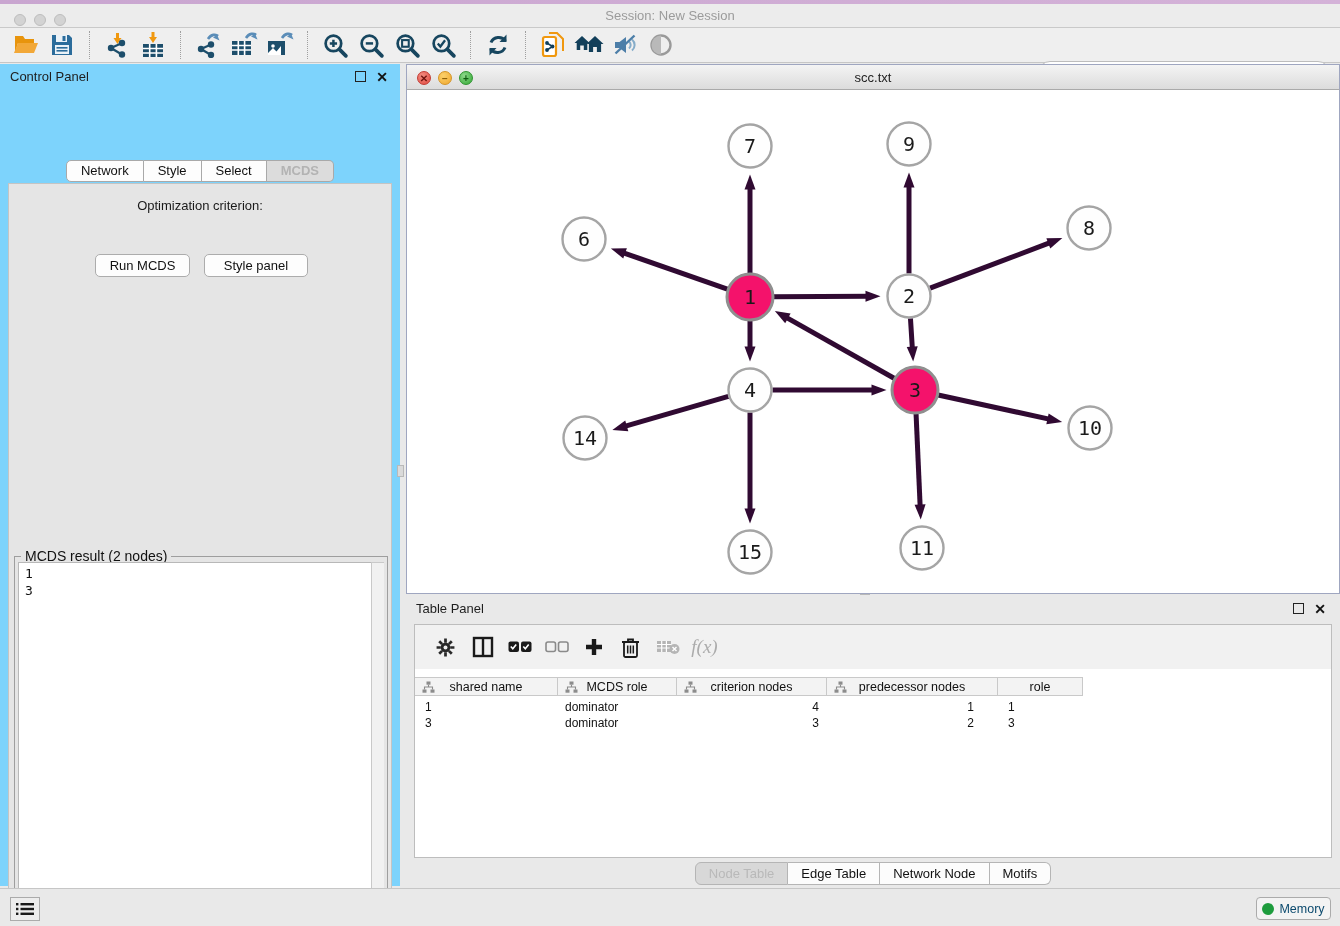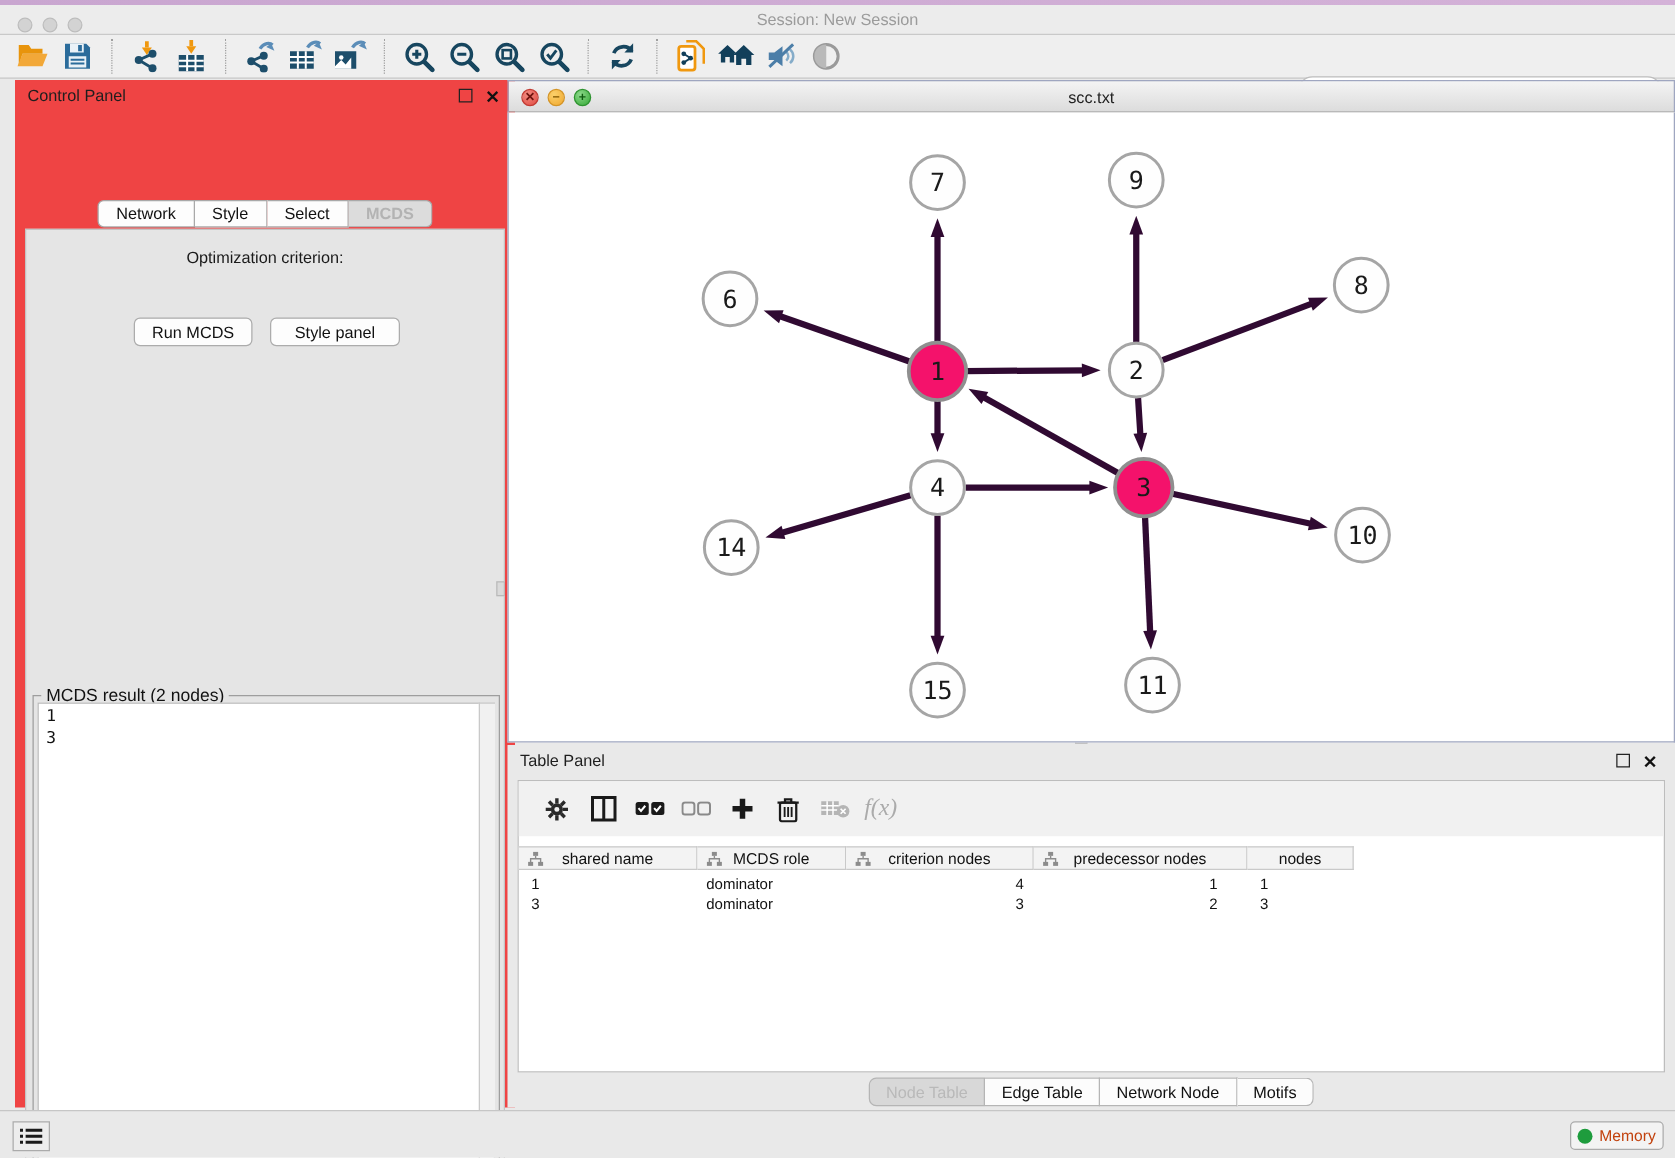--- a/index.html
+++ b/index.html
@@ -14,21 +14,21 @@
 
   
   .toolbar { left:0; top:28px; width:1340px; height:35px; background:#EFEFEF; border-bottom:1px solid #C6C6C6; display:flex; align-items:center; padding-left:8px; }
   .tbtn { width:36px; height:32px; display:flex; align-items:center; justify-content:center; flex:0 0 auto; }
   .tsep { width:1px; height:28px; border-left:1px dotted #9F9F9F; margin:0 9px; flex:0 0 auto; }
   .searchwrap { position:absolute; right:10px; top:33px; width:292px; height:24px; }
   .searchwrap input { width:100%; height:100%; border:1px solid #BDBDBD; border-radius:12px; background:#fff; padding-left:26px; font-size:12px; outline:none; }
   .searchwrap svg { position:absolute; left:8px; top:5px; }
 
   
-  .cpanel { left:12px; top:64px; width:400px; height:822px; background:#ef4444; }
+  .cpanel { left:0; top:64px; width:400px; height:822px; background:#7dd3fc; }
   .phead { position:relative; height:26px; padding-left:10px; font-size:13px; color:#1E1E1E; line-height:26px; }
   .phead .float-ico { position:absolute; top:7px; width:11px; height:11px; border:1.6px solid #222; background:transparent; }
   .phead .close-ico { position:absolute; top:4px; font-size:14px; font-weight:bold; color:#111; line-height:18px; }
   .cpanel .float-ico { right:34px; } .cpanel .close-ico { right:12px; }
 
   .cp-tabs { position:absolute; left:0; top:96px; width:400px; display:flex; justify-content:center; }
   .cp-tab { height:22px; line-height:20px; padding:0 14px; font-size:13px; color:#111; background:#FDFDFD; border:1px solid #A9A9A9; border-left:none; }
   .cp-tab:first-child { border-left:1px solid #A9A9A9; border-radius:5px 0 0 5px; }
   .cp-tab.last { border-radius:0 5px 5px 0; }
   .cp-tab.active { background:#DCDCDC; color:#B3B3B3;font-weight:bold; }
@@ -76,21 +76,21 @@
 
   .tp-tabs { position:absolute; left:0; bottom:0; width:100%; height:24px; display:flex; justify-content:center; }
   .tp-tab { height:23px; line-height:21px; padding:0 13px; font-size:13px; color:#111; background:#FCFCFC; border:1px solid #B5B5B5; border-left:none; }
   .tp-tab:first-child { border-left:1px solid #B5B5B5; border-radius:6px 0 0 6px; }
   .tp-tab.last { border-radius:0 6px 6px 0; }
   .tp-tab.active { background:#D8D8D8; color:#B9B9B9; }
 
   
   .statusbar { left:0; top:888px; width:1340px; height:38px; background:#E9E9E9; border-top:1px solid #C6C6C6; }
   .listbtn { position:absolute; left:10px; top:8px; width:30px; height:24px; border:1px solid #ABABAB; background:#EDEDED; display:flex; align-items:center; justify-content:center; }
-  .membtn { position:absolute; right:9px; top:8px; width:75px; height:23px; border:1px solid #ABABAB; border-radius:4px; background:#F3F3F3; font-size:12.5px; color:#c2410c; display:flex; align-items:center; justify-content:center; gap:5px; }
+  .membtn { position:absolute; right:9px; top:8px; width:75px; height:23px; border:1px solid #ABABAB; border-radius:4px; background:#F3F3F3; font-size:12.5px; color:#0c4a6e; display:flex; align-items:center; justify-content:center; gap:5px; }
   .memdot { width:12px; height:12px; border-radius:50%; background:#1E9C3D; }
 </style>
 </head>
 <body>
 
 <div class="abs top-strip"></div>
 <div class="abs titlebar">
   <span class="tl-dot" style="left:14px"></span>
   <span class="tl-dot" style="left:34px"></span>
   <span class="tl-dot" style="left:54px"></span>
@@ -443,21 +443,21 @@
             <g fill="#8C8C8C">
               <rect x="4.5" y="0.5" width="4" height="3.2"></rect>
               <rect x="0.5" y="8.5" width="4" height="3.2"></rect>
               <rect x="8.5" y="8.5" width="4" height="3.2"></rect>
             </g>
             <path d="M6.5 3.7v2.3M2.5 8.5V6h8v2.5" fill="none" stroke="#8C8C8C" stroke-width="1.1"></path>
           </svg>
         <span>predecessor nodes</span>
       </div>
       <div class="th" style="width:85px">
-        <span>nodes</span>
+        <span>role</span>
       </div>
     </div>
 
     <div class="trow" style="top:74px">
       <div class="td" style="width:143px;padding-left:10px">1</div>
       <div class="td" style="width:119px;padding-left:7px">dominator</div>
       <div class="td r" style="width:150px;padding-right:8px">4</div>
       <div class="td r" style="width:171px;padding-right:24px">1</div>
       <div class="td" style="width:85px;padding-left:10px">1</div>
     </div>

